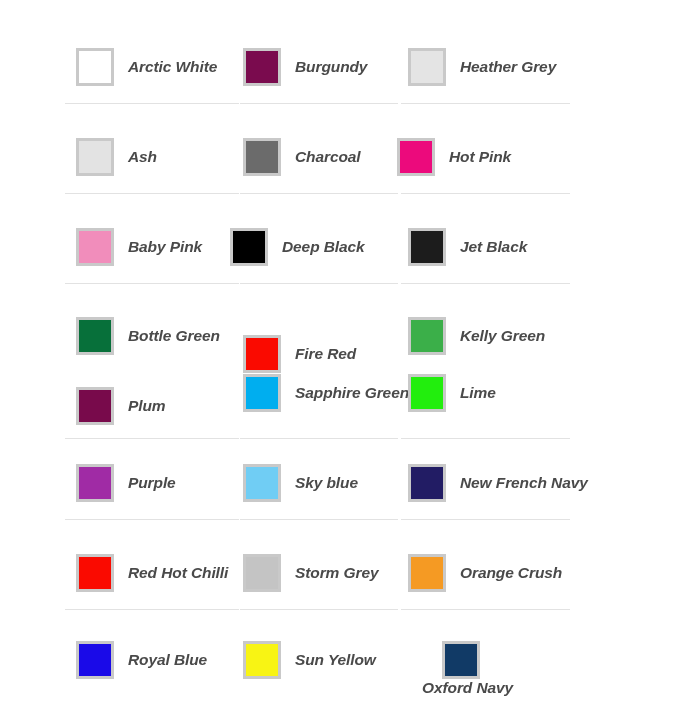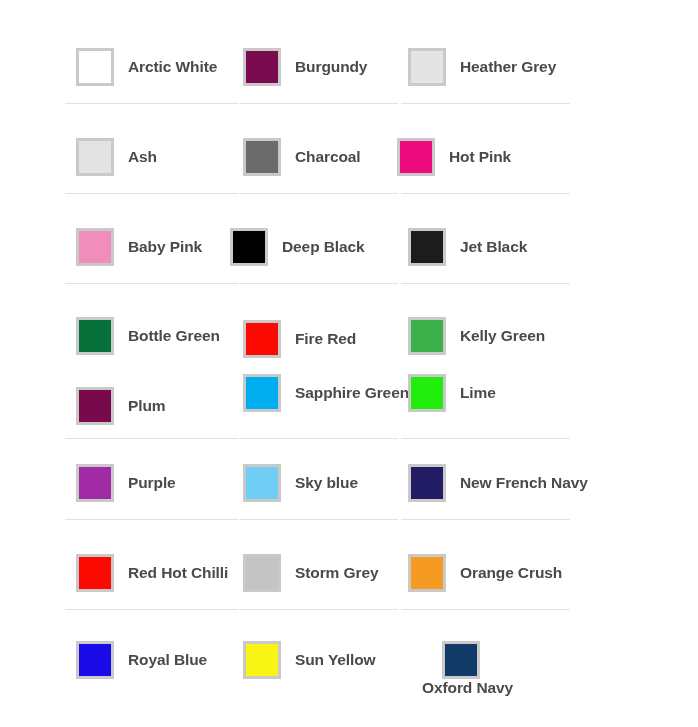--- a/index.html
+++ b/index.html
@@ -14,20 +14,21 @@
     height: 727px;
     font-family: "Liberation Sans", "DejaVu Sans", sans-serif;
     color: #4a4a4a;
     overflow: hidden;
   }
 
   #colour-grid {
     position: relative;
     width: 644px;
     height: 727px;
+    font-style: italic;
   }
 
   
   .swatch-row {
     position: absolute;
     left: 0;
     width: 698px;
   }
 
   
@@ -118,21 +119,21 @@
       </div>
       <div class="row-divider seg-1" style="top: 283px; background: rgb(226, 226, 226);"></div>
       <div class="row-divider seg-2" style="top: 283px; background: rgb(226, 226, 226);"></div>
       <div class="row-divider seg-3" style="top: 283px; background: rgb(226, 226, 226);"></div>
     </div>
     <div class="swatch-row" style="top: 0px;">
       <div class="swatch-cell" style="left: 76px; top: 317px;">
         <span class="swatch-chip" title="Bottle Green" style="background: rgb(7, 112, 58); border-color: rgb(201, 201, 201);"></span>
         <span class="swatch-label">Bottle Green</span>
       </div>
-      <div class="swatch-cell" style="left: 243px; top: 320px;">
+      <div class="swatch-cell" style="left: 243px; top: 335px;">
         <span class="swatch-chip" title="Fire Red" style="background: rgb(250, 10, 0); border-color: rgb(201, 201, 201);"></span>
         <span class="swatch-label">Fire Red</span>
       </div>
       <div class="swatch-cell" style="left: 408px; top: 317px;">
         <span class="swatch-chip" title="Kelly Green" style="background: rgb(59, 175, 73); border-color: rgb(201, 201, 201);"></span>
         <span class="swatch-label">Kelly Green</span>
       </div>
     </div>
     <div class="swatch-row" style="top: 0px;">
       <div class="swatch-cell" style="left: 76px; top: 387px;">

